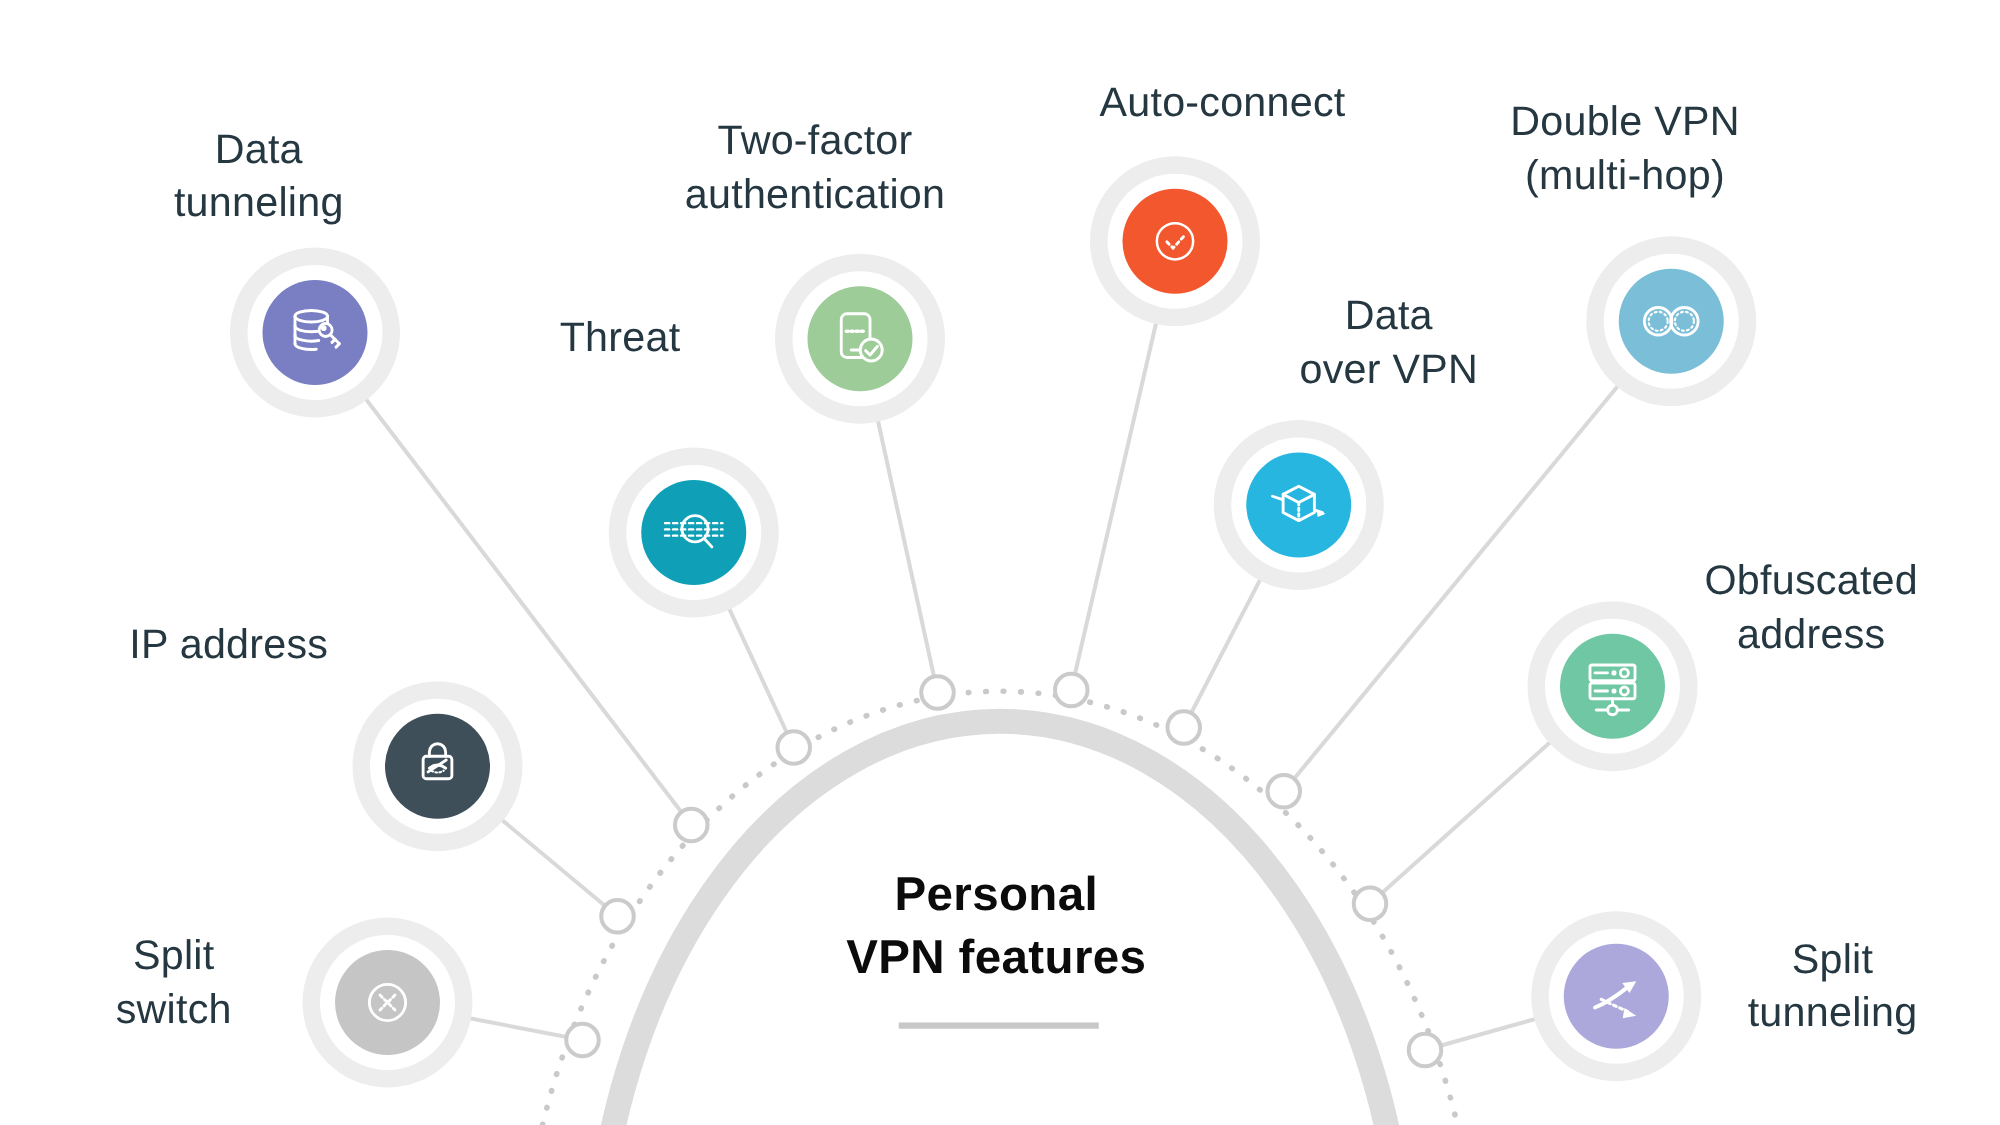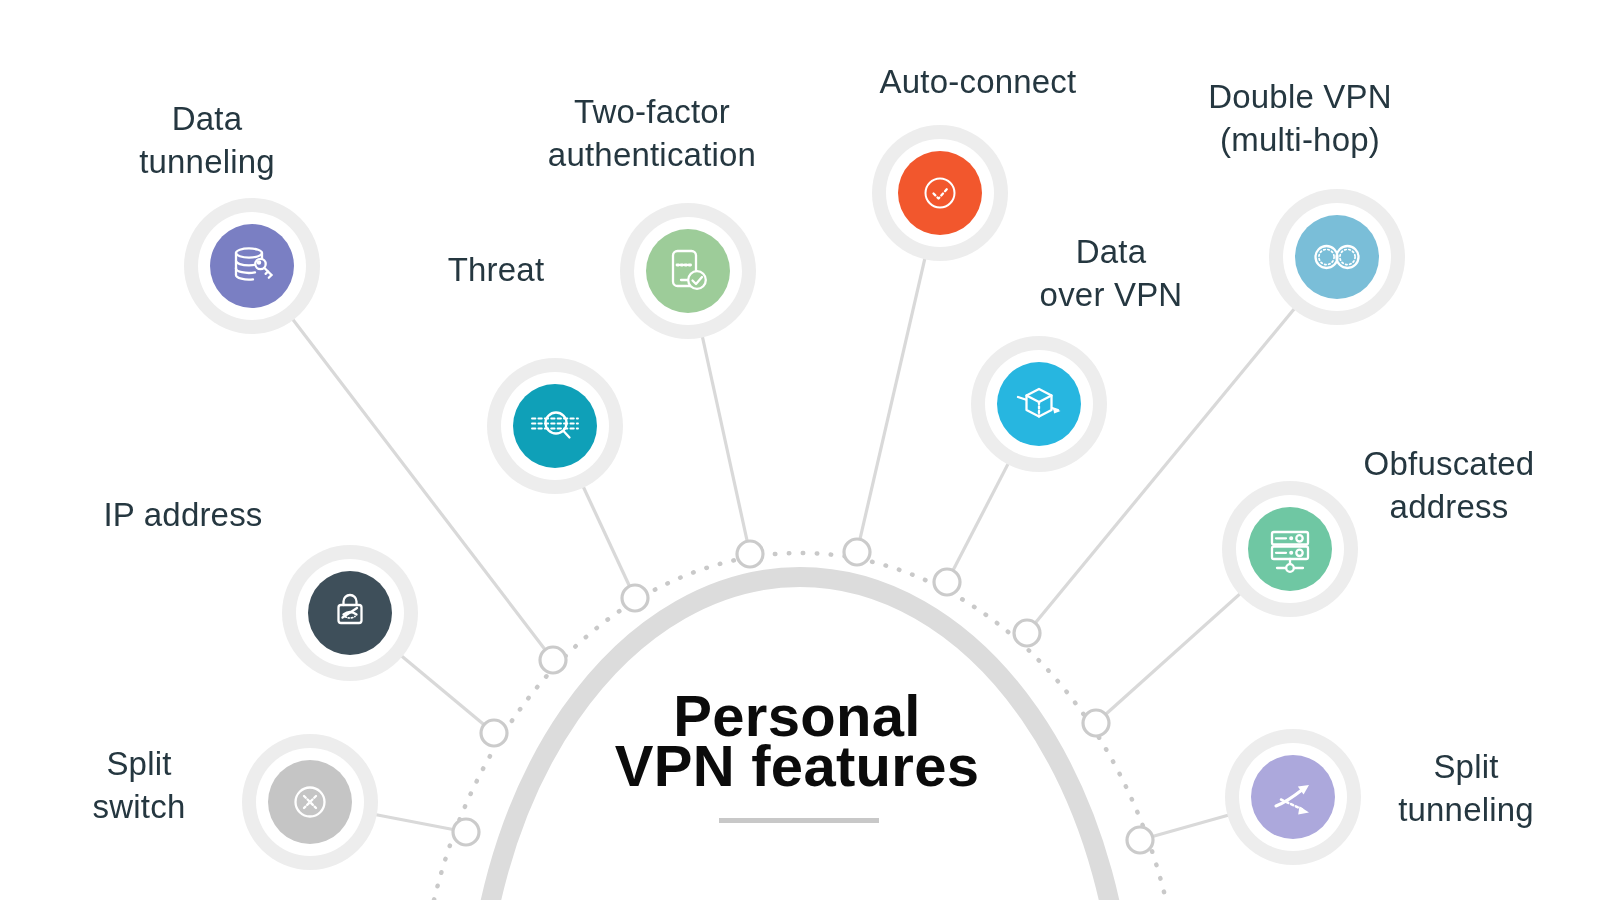--- a/index.html
+++ b/index.html
@@ -8,21 +8,21 @@
     font-family:"Liberation Sans","DejaVu Sans",sans-serif;
   }
   .diagram-svg{position:absolute;left:0;top:0;width:1600px;height:900px;}
   .label{
     position:absolute;transform:translateX(-50%);text-align:center;white-space:nowrap;
     font-size:33px;line-height:43px;font-weight:500;color:#253740;letter-spacing:.2px;
   }
   .ln{display:block;}
   .title{
     position:absolute;left:797px;top:691px;transform:translateX(-50%);
-    text-align:center;white-space:nowrap;font-size:58px;line-height:50px;
+    text-align:center;white-space:nowrap;font-size:38px;line-height:50px;
     font-weight:bold;color:#0b0b0b;letter-spacing:.3px;
   }
   .underline-bar{
     position:absolute;left:719px;top:818px;width:160px;height:5px;background:#c8c8c8;
   }
   .glyph{stroke:#ffffff;stroke-width:2.3;fill:none;stroke-linecap:round;stroke-linejoin:round;}
 </style>
 </head>
 <body>
 

